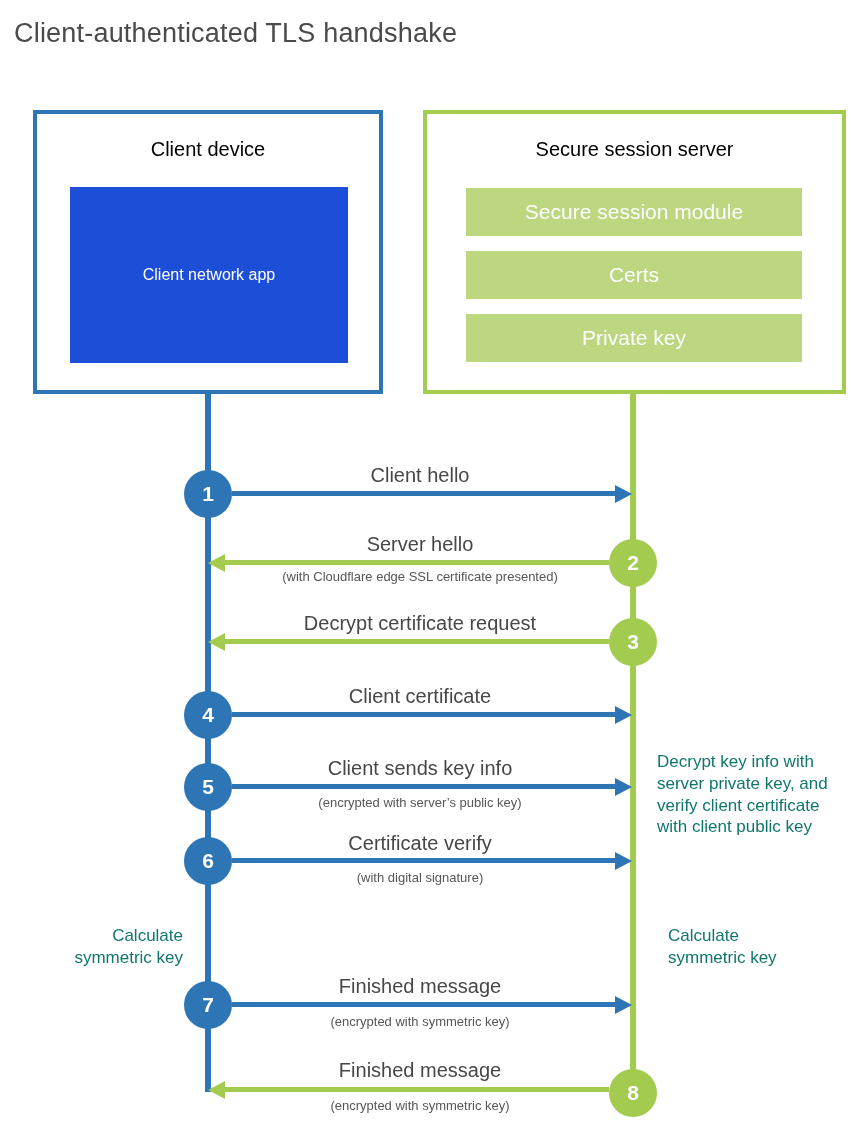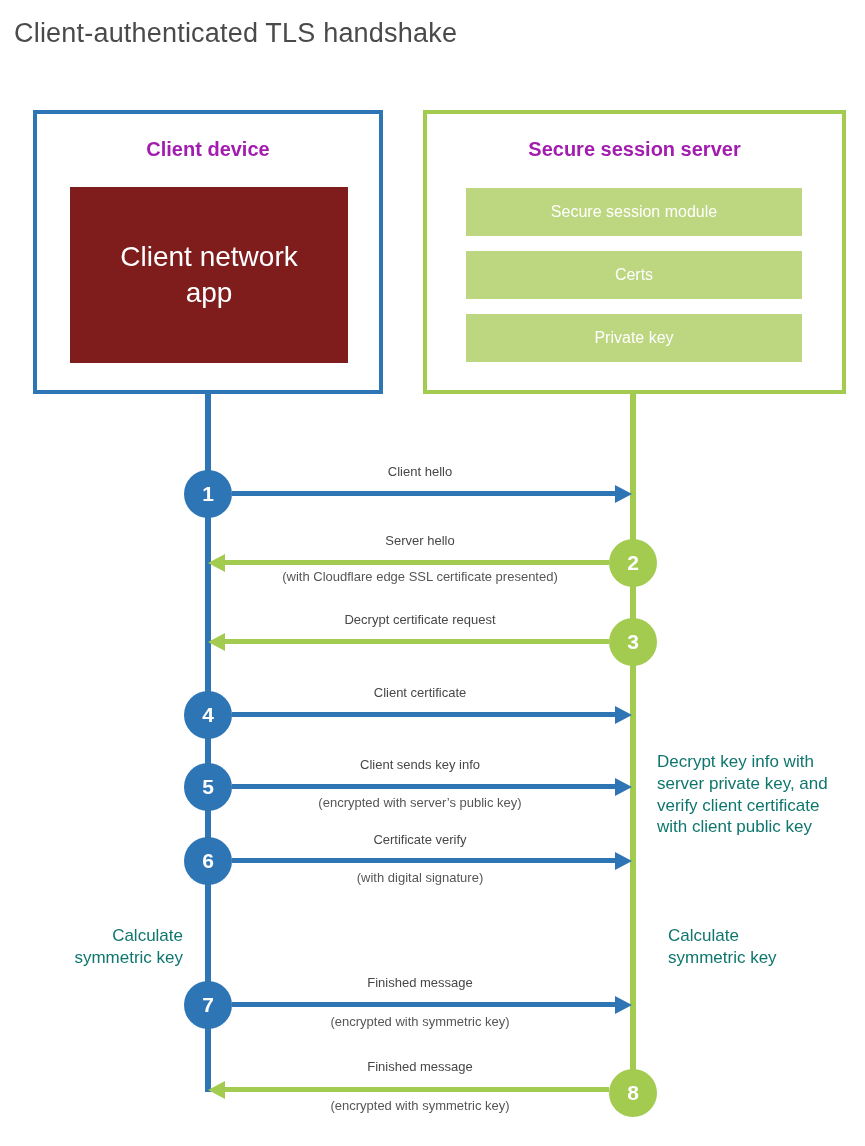--- a/index.html
+++ b/index.html
@@ -11,31 +11,31 @@
   .page-title{
     position:absolute;left:14px;top:18px;font-size:27px;font-weight:300;
     color:#4a4a4a;letter-spacing:.2px;
   }
   
   .actor-box{position:absolute;background:#fff;box-sizing:border-box;}
   .client-box{left:33px;top:110px;width:350px;height:284px;border:4px solid #2e75b5;}
   .server-box{left:423px;top:110px;width:423px;height:284px;border:4px solid #a2cb50;}
   .actor-title{
     position:absolute;left:0;right:0;top:24px;text-align:center;
-    font-size:20px;font-weight:700;color:#a21caf;
+    font-size:20px;font-weight:400;color:#000000;
   }
   .app-rect{
-    position:absolute;left:70px;top:187px;width:278px;height:176px;background:#7f1d1d;
+    position:absolute;left:70px;top:187px;width:278px;height:176px;background:#1d4ed8;
     display:flex;align-items:center;justify-content:center;text-align:center;
-    color:#ffffff;font-size:28px;line-height:1.3;padding:4px 46px;box-sizing:border-box;
+    color:#ffffff;font-size:16px;line-height:1.3;padding:4px 46px;box-sizing:border-box;
   }
   .module-bar{
     position:absolute;left:466px;width:336px;height:48px;background:#bcd780;
     display:flex;align-items:center;justify-content:center;
-    color:#ffffff;font-size:16px;
+    color:#ffffff;font-size:21px;
   }
   
   .lifeline{position:absolute;width:6px;z-index:1;}
   .lifeline.blue{background:#2e75b5;left:205px;top:394px;height:698px;}
   .lifeline.green{background:#a2cb50;left:630px;top:394px;height:699px;}
   
   .hline{position:absolute;height:5px;z-index:2;}
   .hline.blue{background:#2e75b5;}
   .hline.green{background:#a2cb50;}
   .head-right{
@@ -52,21 +52,21 @@
   .circle{
     position:absolute;width:48px;height:48px;border-radius:50%;z-index:3;
     display:flex;align-items:center;justify-content:center;
     color:#fff;font-size:21px;font-weight:700;
   }
   .circle.blue{background:#2e75b5;}
   .circle.green{background:#a2cb50;}
   
   .msg-label{
     position:absolute;left:200px;width:440px;text-align:center;z-index:2;
-    font-size:13px;color:#474747;
+    font-size:20px;color:#474747;
   }
   .msg-sub{
     position:absolute;left:200px;width:440px;text-align:center;z-index:2;
     font-size:13px;color:#565656;
   }
   
   .note{position:absolute;font-size:17px;color:#0f766e;line-height:1.28;z-index:2;}
   .note-calc-left{left:43px;top:925px;width:140px;text-align:right;}
   .note-calc-right{left:668px;top:925px;width:120px;text-align:left;}
   .note-decrypt{left:657px;top:751px;width:178px;text-align:left;}

